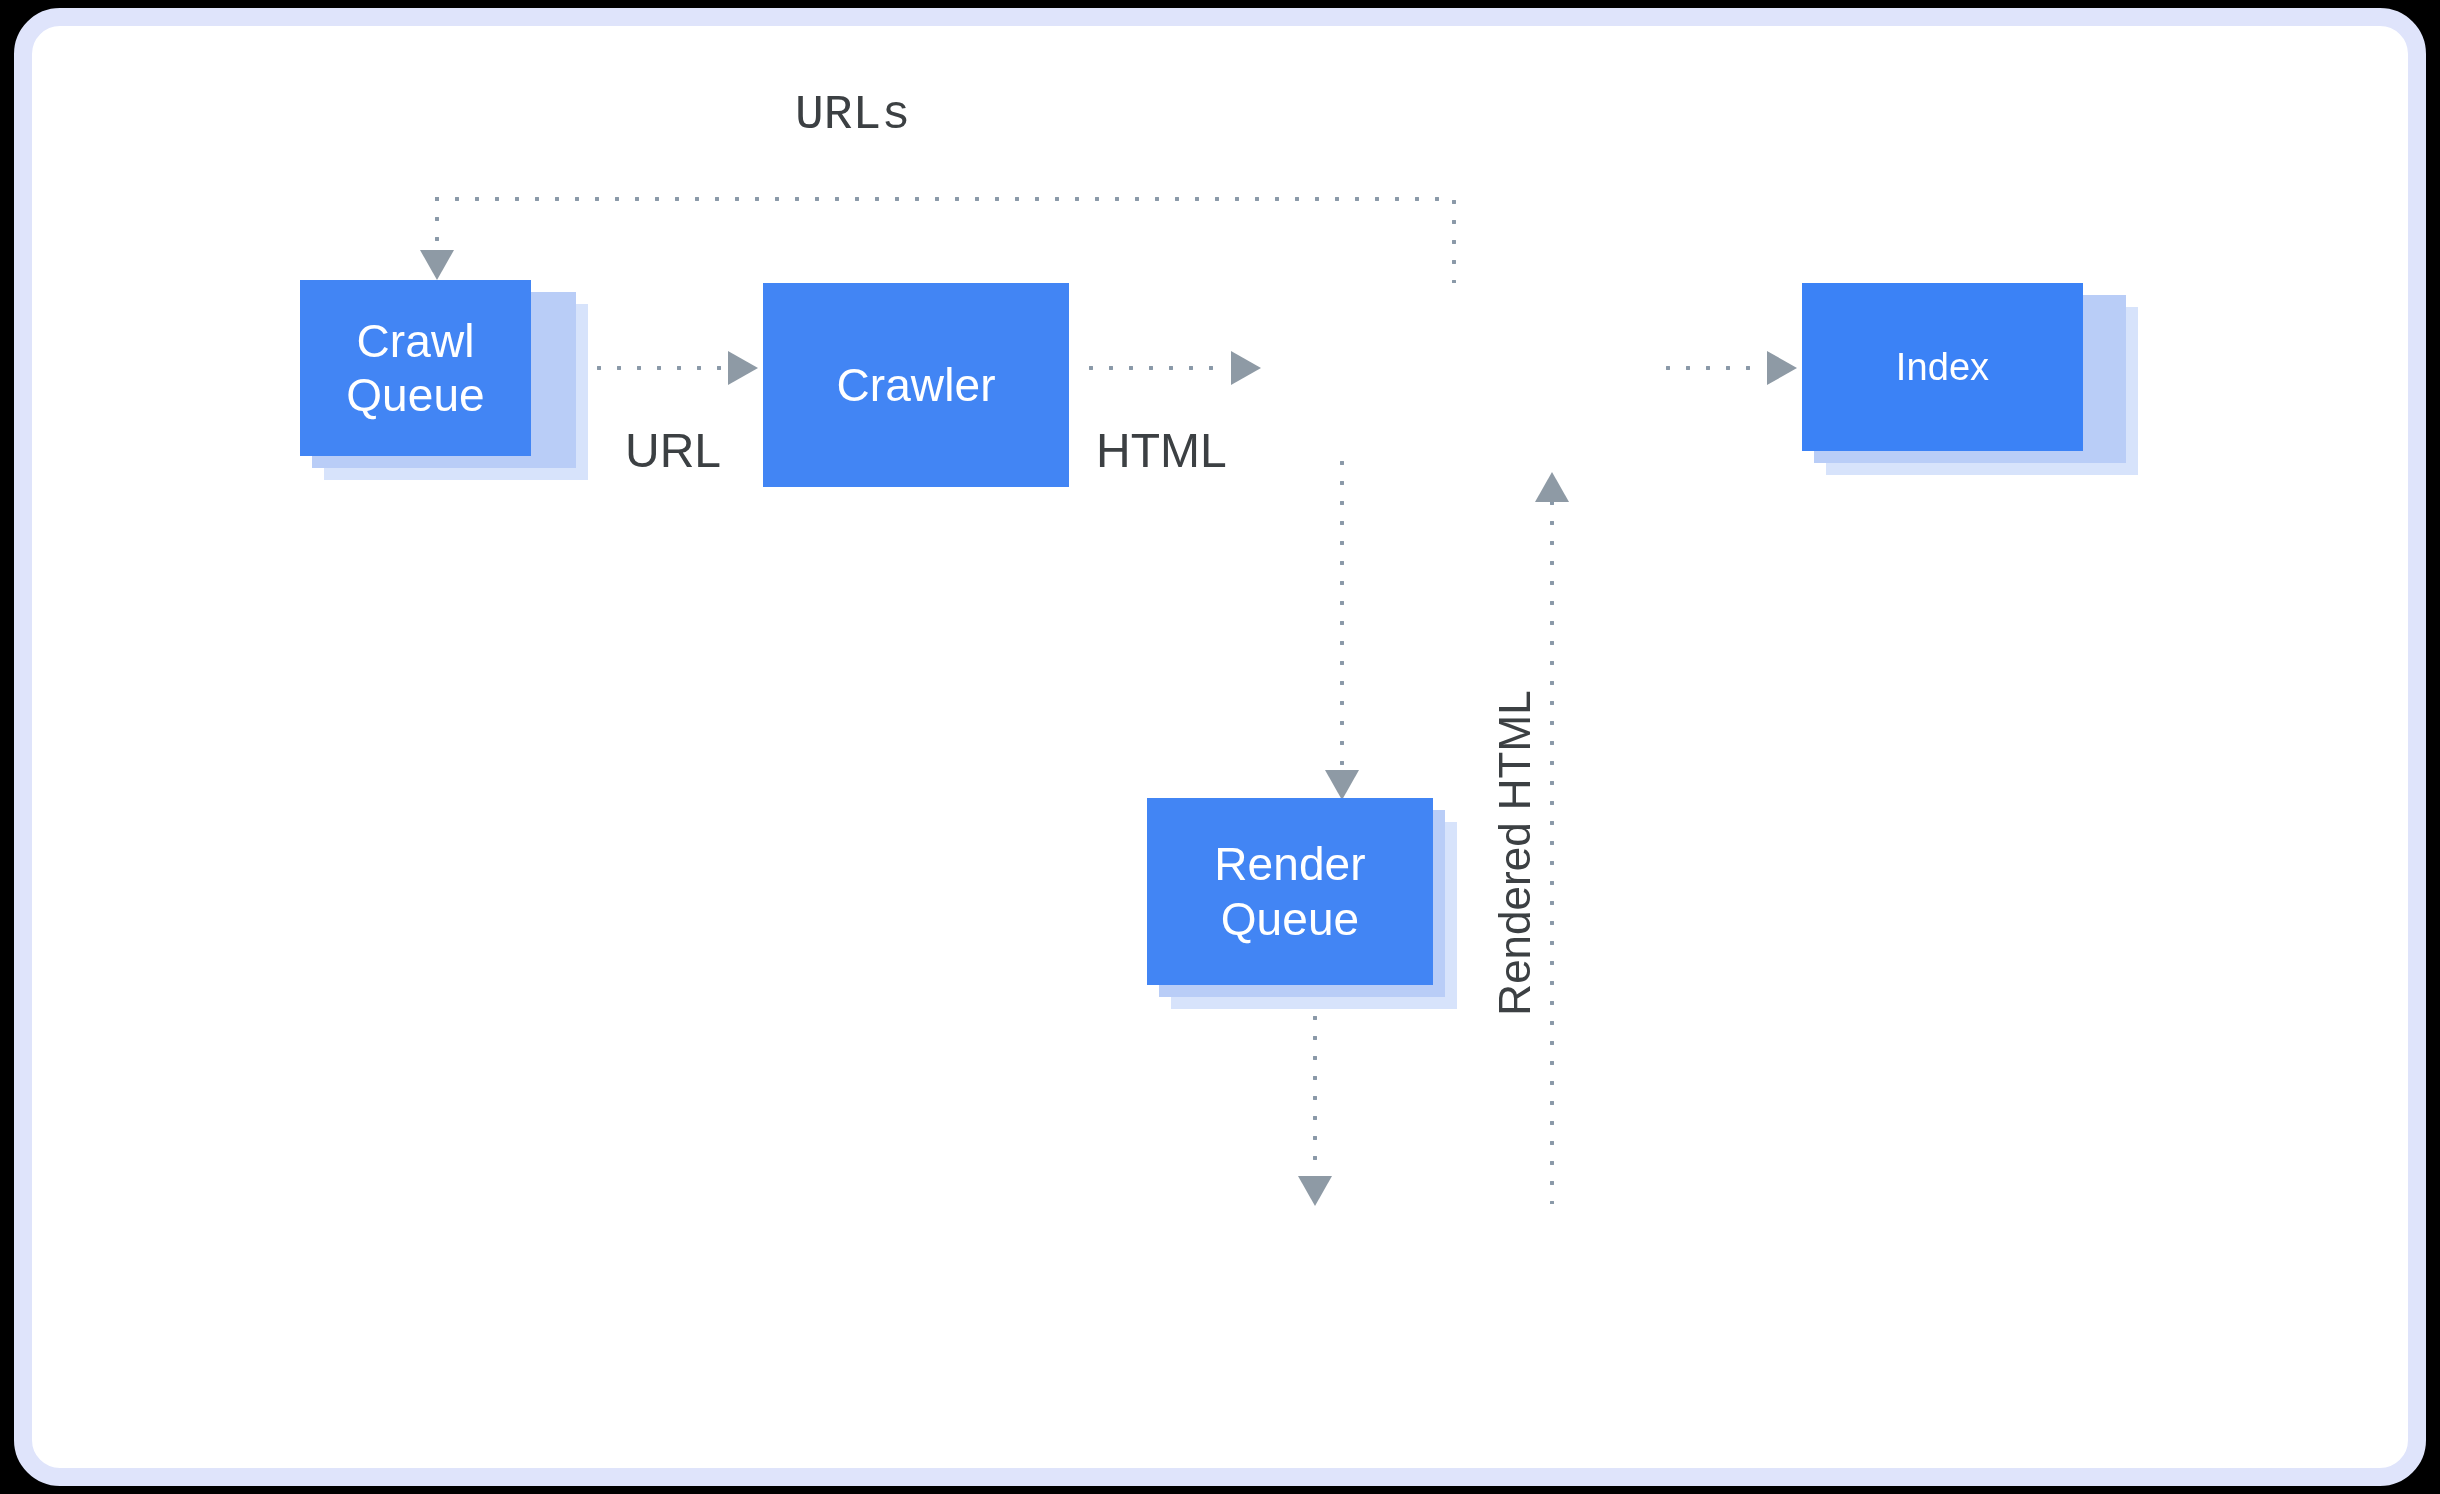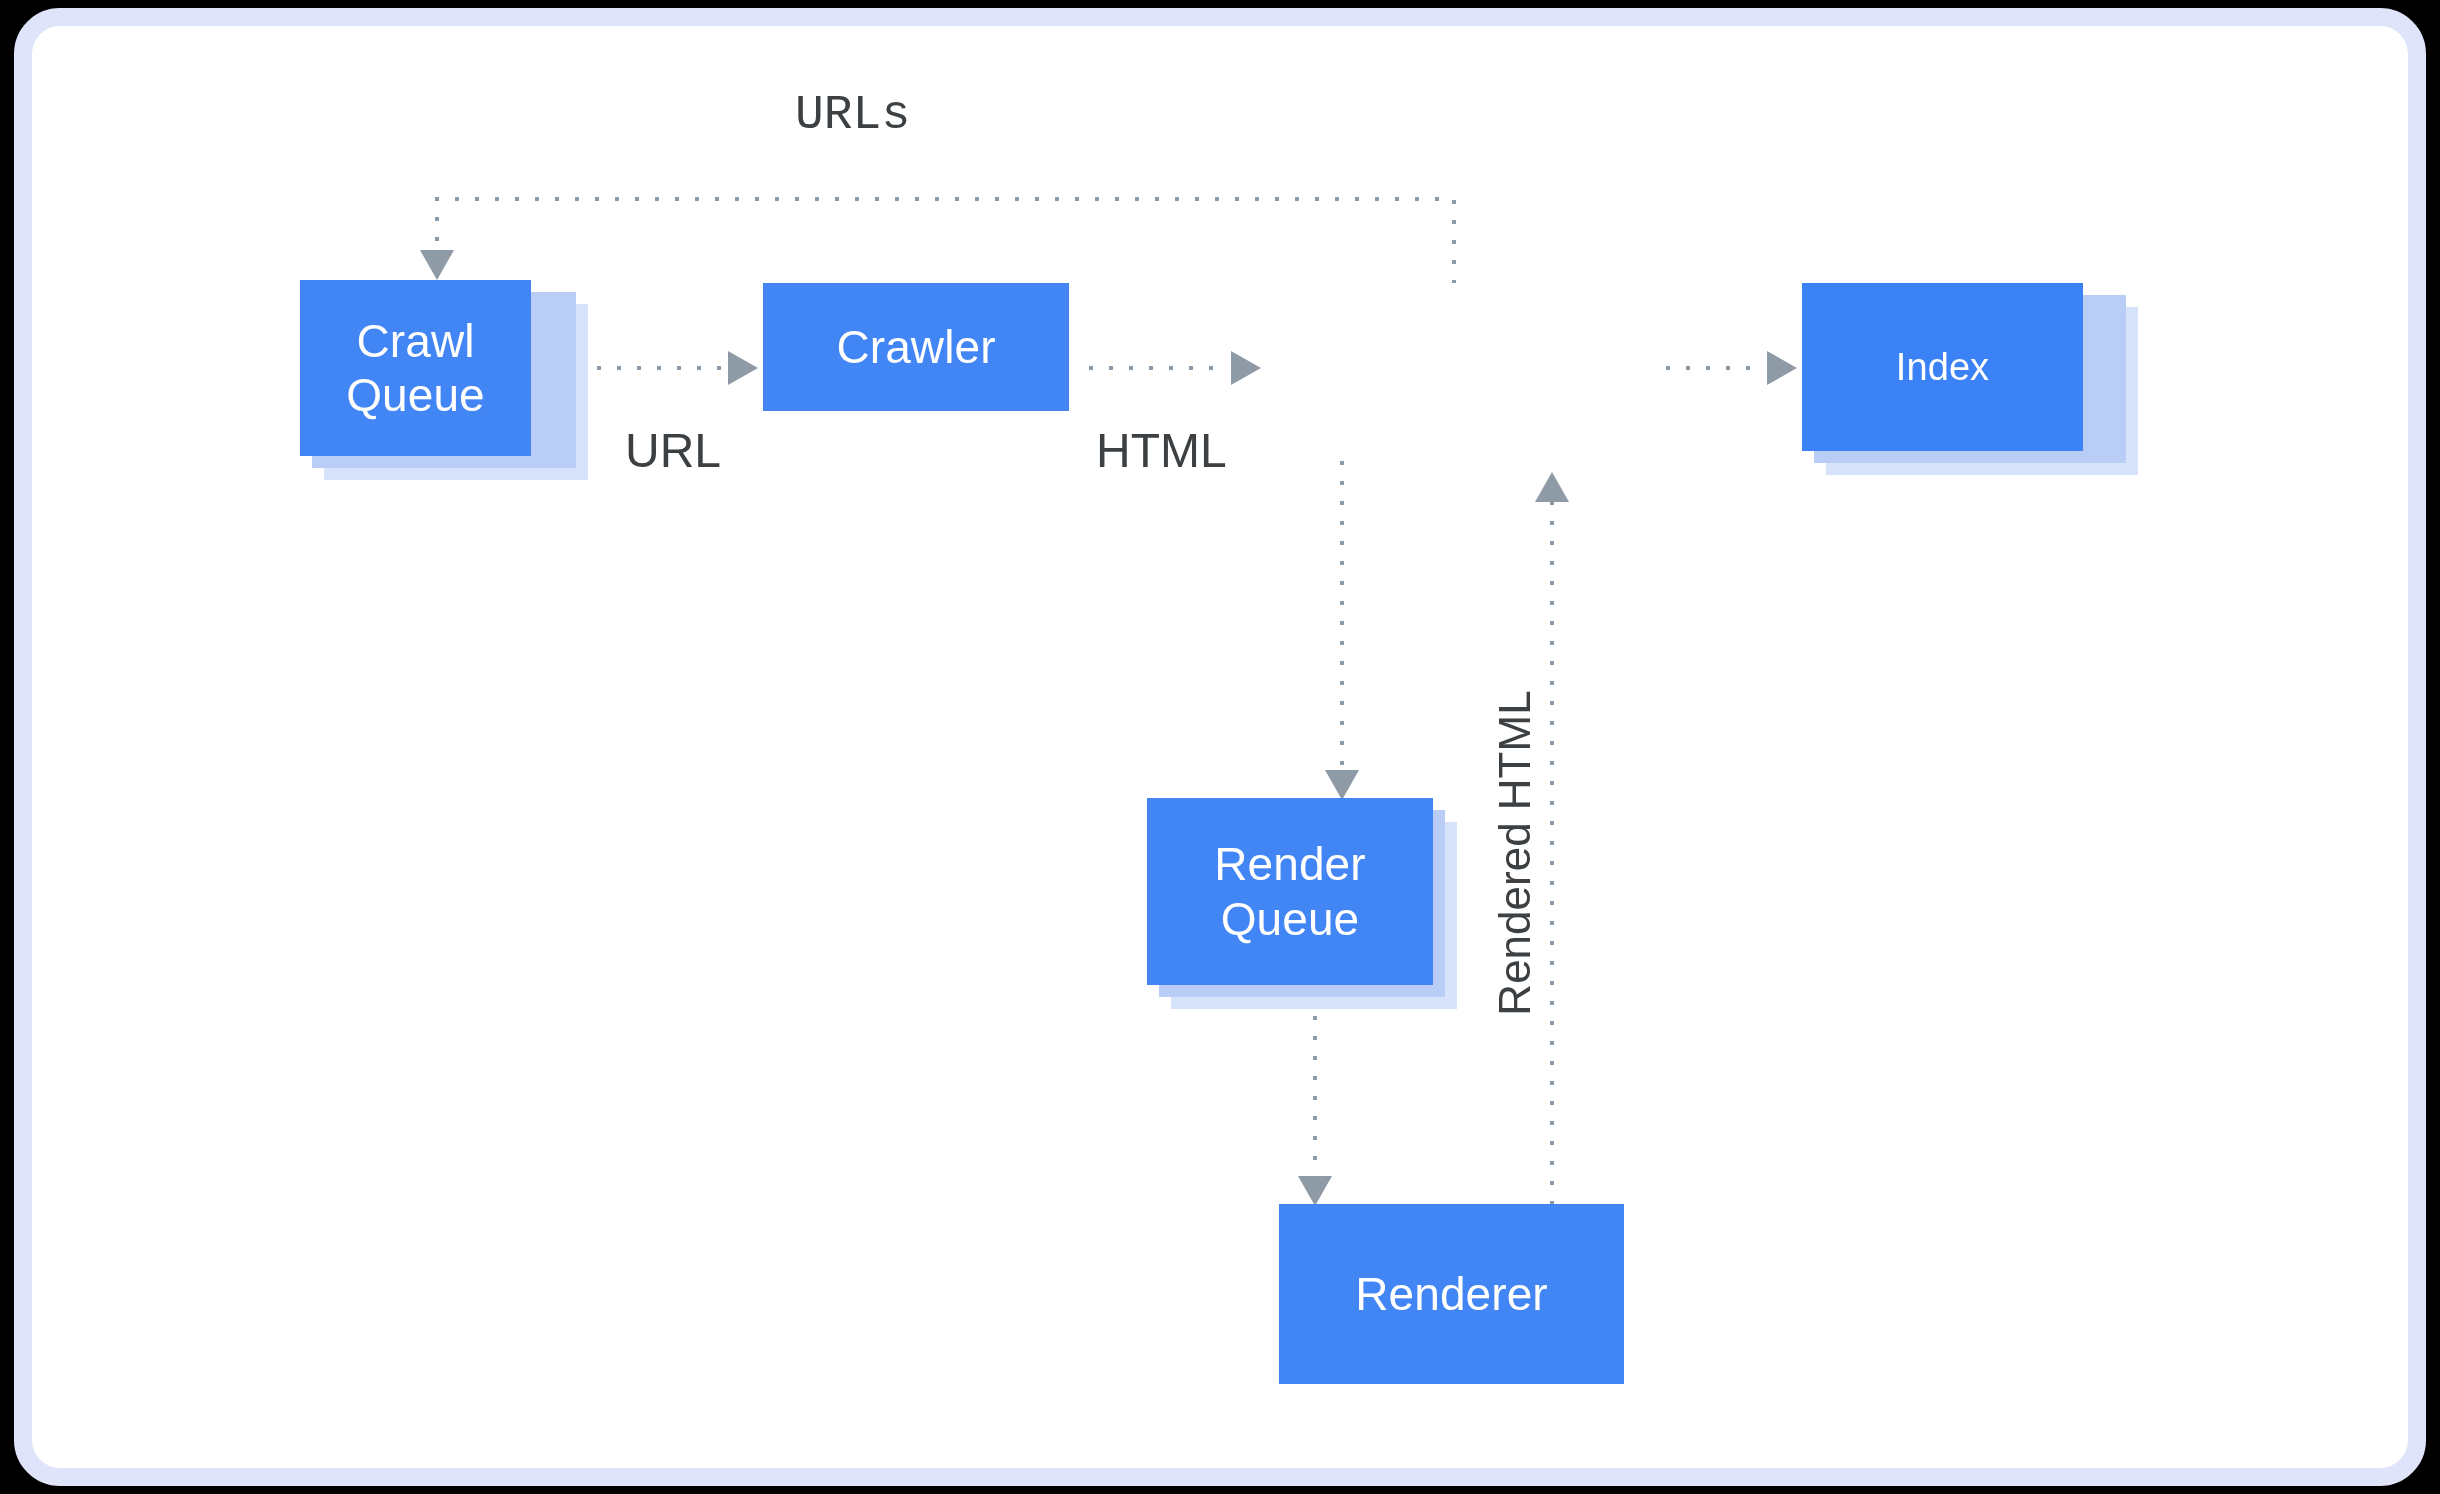--- a/index.html
+++ b/index.html
@@ -120,33 +120,32 @@
 
 <div id="card-frame"></div>
 
 <div id="diagram-canvas">
 
   <div class="node-stack-2" style="left:324px; top:304px; width:264px; height:176px;"></div>
   <div class="node-stack-1" style="left:312px; top:292px; width:264px; height:176px;"></div>
   <div class="node" style="left:300px; top:280px; width:231px; height:176px; background:#4285F4; font-size:46px;">Crawl
 Queue</div>
 
-  <div class="node" style="left:763px; top:283px; width:306px; height:128px; background:#4285F4; font-size:46px;">Crawler</div>
+  <div class="node" style="left:763px; top:283px; width:306px; height:204px; background:#4285F4; font-size:46px;">Crawler</div>
 
 
   <div class="node-stack-2" style="left:1826px; top:307px; width:312px; height:168px;"></div>
   <div class="node-stack-1" style="left:1814px; top:295px; width:312px; height:168px;"></div>
   <div class="node" style="left:1802px; top:283px; width:281px; height:168px; background:#3b82f6; font-size:38px;">Index</div>
 
   <div class="node-stack-2" style="left:1171px; top:822px; width:286px; height:187px;"></div>
   <div class="node-stack-1" style="left:1159px; top:810px; width:286px; height:187px;"></div>
   <div class="node" style="left:1147px; top:798px; width:286px; height:187px; background:#4285F4; font-size:46px;">Render
 Queue</div>
 
-  <div class="node" style="left:1279px; top:1204px; width:345px; height:180px; background:#4285F4; font-size:46px;">Renderer</div>
 
   <div class="edge-v" style="left:1451px; top:199px; height:84px;"></div>
 
   <div class="edge-h" style="left:434px; top:196px; width:1020px;"></div>
 
   <div class="edge-v" style="left:434px; top:196px; height:58px;"></div>
   <div class="arrow-head arrow-down" style="left:420px; top:250px;"></div>
   <div class="edge-label" style="left:795px; top:88px; font-size:48px;font-family:Liberation Mono, monospace;">URLs</div>
 
   <div class="edge-h" style="left:596px; top:365px; width:130px;"></div>

